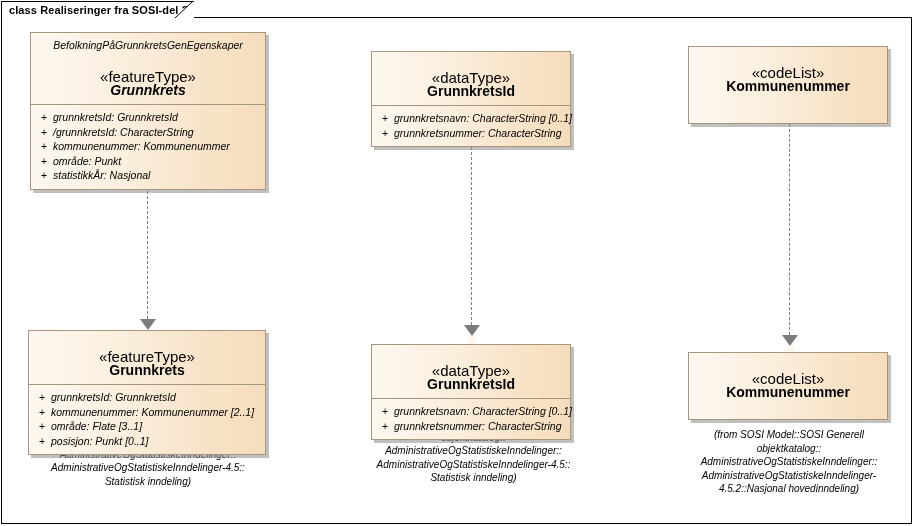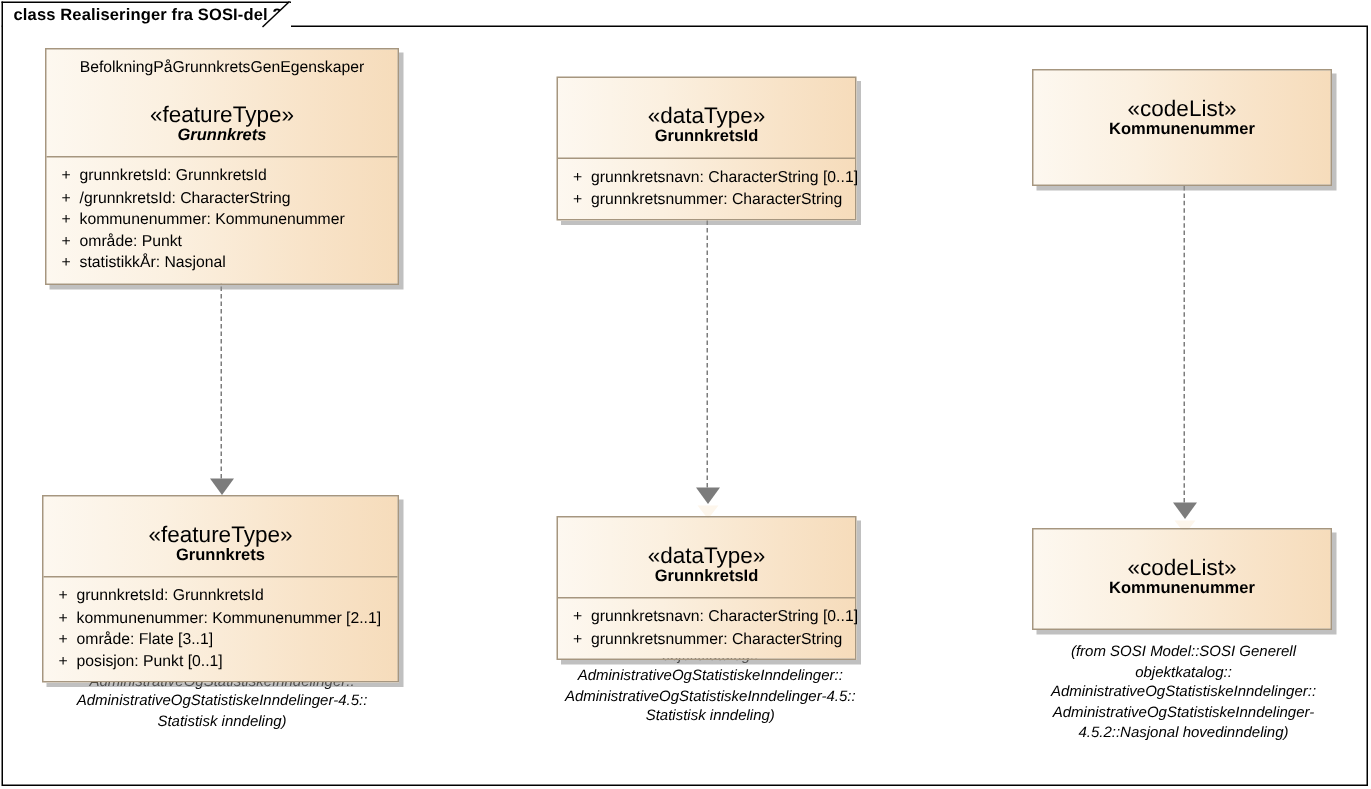--- a/index.html
+++ b/index.html
@@ -81,34 +81,35 @@
   }
   .umlbox .divider {
     height: 0;
     border-top: 1px solid #a6967f;
   }
   .umlbox .compartment-body {
     padding: 5px 4px 6px 4px;
   }
   .qualified {
     font-size: 10.5px;
+    font-style: italic;
     color: #000000;
     line-height: 13px;
     margin-bottom: 18px;
     white-space: nowrap;
   }
   .stereotype {
     font-size: 15px;
     color: #000000;
     line-height: 13px;
     white-space: nowrap;
     margin-top: 13px;
   }
   .classname {
-    font-size: 11px;
+    font-size: 14px;
     font-weight: bold;
     color: #000000;
     line-height: 14px;
     white-space: nowrap;
   }
   .classname.italic { font-style: italic; }
 
   .attr-row {
     display: flex;
     align-items: flex-start;
@@ -116,21 +117,21 @@
     color: #000000;
     line-height: 14.5px;
     white-space: nowrap;
   }
   .attr-vis {
     width: 18px;
     flex: 0 0 18px;
     text-align: center;
     color: #000000;
   }
-  .attr-text { flex: 1 1 auto; }
+  .attr-text { flex: 1 1 auto; font-style: italic; }
 
   
   .from-caption {
     position: absolute;
     font-size: 10px;
     font-style: italic;
     color: #000000;
     line-height: 13.5px;
     text-align: center;
     z-index: 2;

